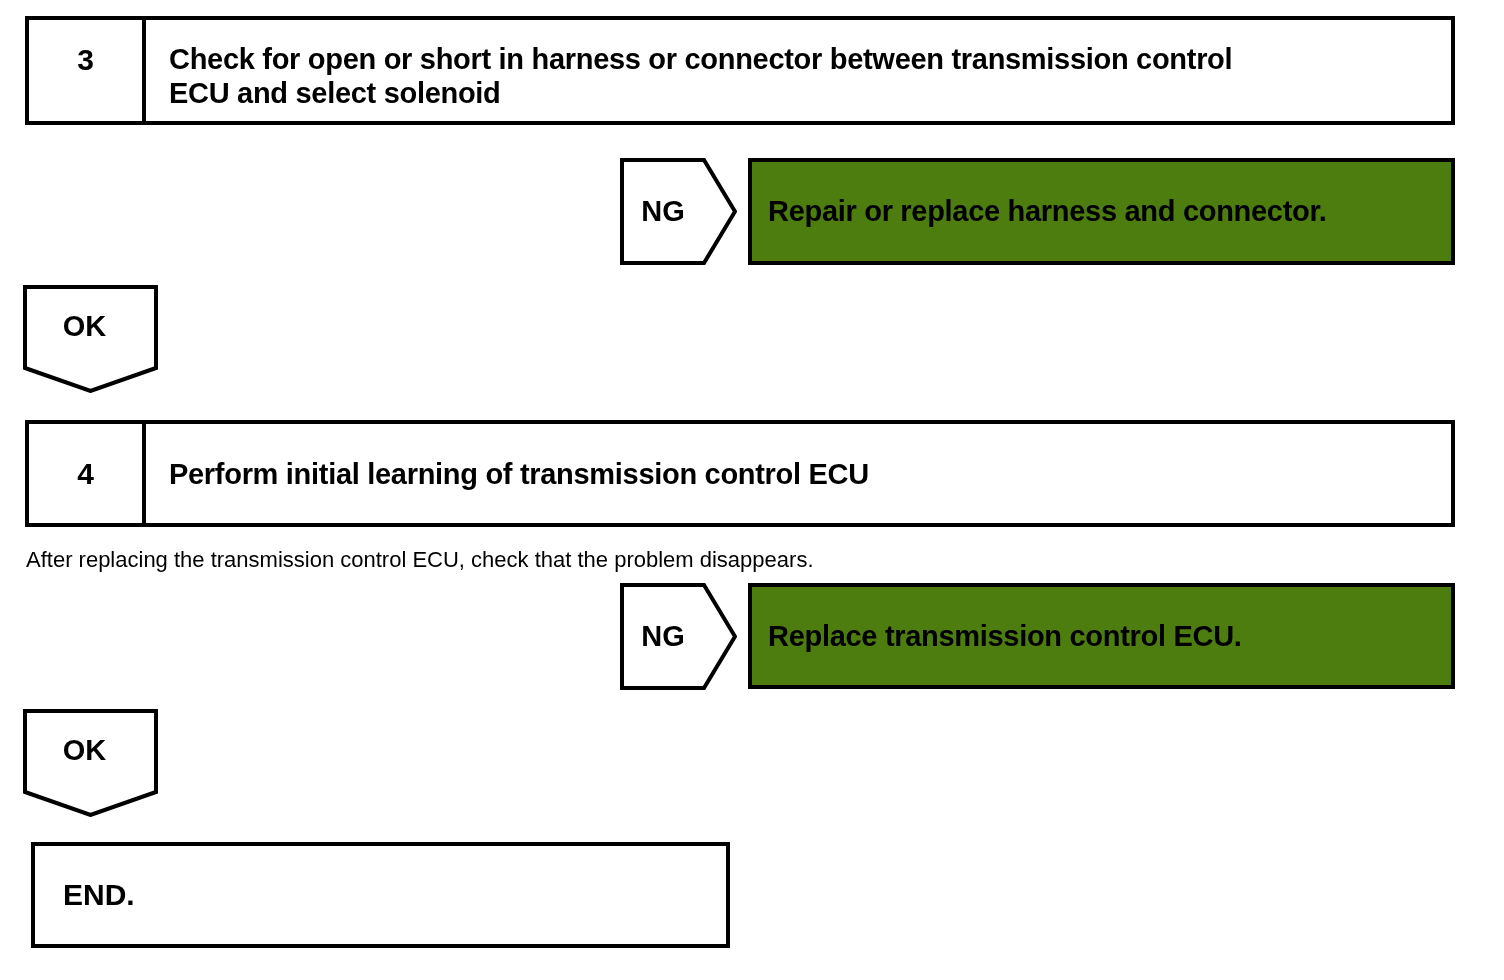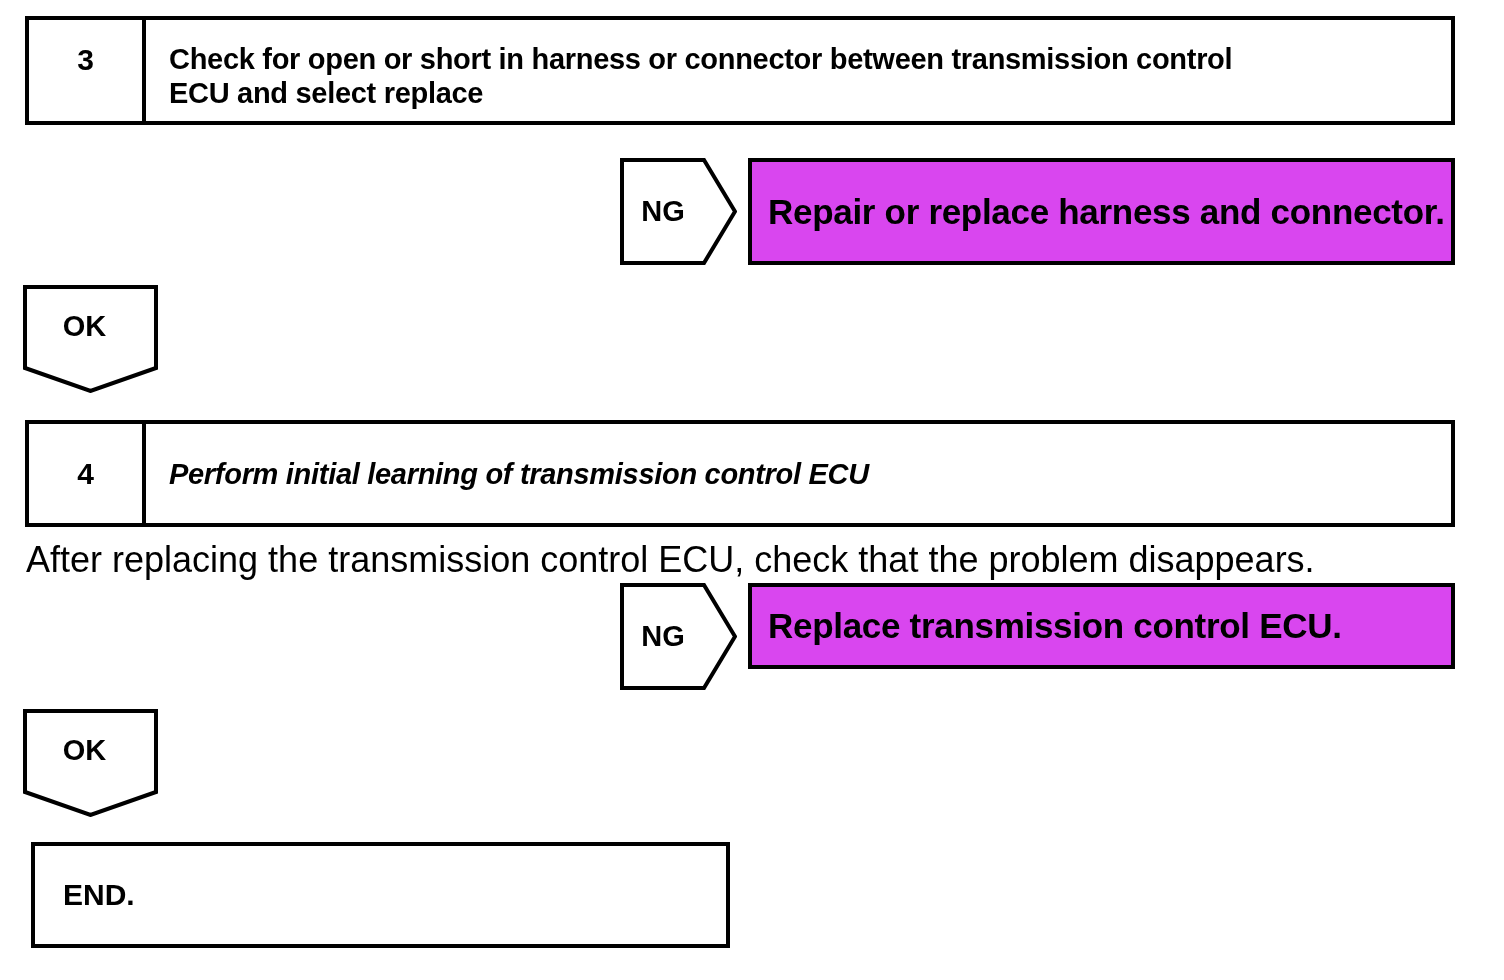--- a/index.html
+++ b/index.html
@@ -39,53 +39,53 @@
     padding-left: 23px;
     font-weight: bold;
     font-size: 29px;
     line-height: 34px;
     letter-spacing: -0.3px;
     border-radius: 16px;
   }
   .step-top .num-cell   { align-items: flex-start; padding-top: 23px; }
   .step-top .title-cell { padding-top: 22px; }
   .step-mid .num-cell   { align-items: center; }
-  .step-mid .title-cell { display: flex; align-items: center; font-style: italic; }
+  .step-mid .title-cell { display: flex; align-items: center; }
   .title-line { white-space: nowrap; }
 
   
   .action-box {
     border: 4px solid #000;
-    background: #d946ef;
+    background: #4d7c0f;
     display: flex;
     align-items: center;
     padding-left: 16px;
     font-weight: bold;
-    font-size: 35px;
+    font-size: 29px;
     letter-spacing: -0.3px;
     white-space: nowrap;
   }
 
   
   .shape-wrap { position: absolute; }
   .shape-wrap svg { display: block; }
   .shape-label {
     position: absolute;
     display: flex;
     align-items: center;
     justify-content: center;
     font-weight: bold;
     font-size: 29px;
   }
   .ng-label { left: 0; top: 0; width: 86px; height: 107px; text-align: right; }
   .ok-label { left: 0; top: 0; width: 123px; height: 83px; }
 
   
   .note-text {
-    font-size: 36px;
+    font-size: 22px;
     line-height: 32px;
     white-space: nowrap;
   }
 
   
   .end-box {
     border: 4px solid #000;
     background: #fff;
     display: flex;
     align-items: center;
@@ -96,21 +96,21 @@
 </style>
 </head>
 <body>
 
 <div class="page">
 
   <div class="abs step-box step-top" style="left:25px; top:16px; width:1430px; height:109px;">
     <div class="num-cell">3</div>
     <div class="title-cell">
       <div class="title-line">Check for open or short in harness or connector between transmission control</div>
-      <div class="title-line">ECU and select replace</div>
+      <div class="title-line">ECU and select solenoid</div>
     </div>
   </div>
 
   <div class="shape-wrap" style="left:620px; top:158px; width:117px; height:107px;">
     <svg width="117" height="107" viewBox="0 0 117 107">
       <polygon points="2,2 84,2 115,53.5 84,105 2,105" fill="#ffffff" stroke="#000000" stroke-width="4" stroke-linejoin="miter"></polygon>
     </svg>
     <div class="shape-label ng-label">NG</div>
   </div>
 
@@ -134,21 +134,21 @@
 
   <div class="abs note-text" style="left:26px; top:544px;">After replacing the transmission control ECU, check that the problem disappears.</div>
 
   <div class="shape-wrap" style="left:620px; top:583px; width:117px; height:107px;">
     <svg width="117" height="107" viewBox="0 0 117 107">
       <polygon points="2,2 84,2 115,53.5 84,105 2,105" fill="#ffffff" stroke="#000000" stroke-width="4" stroke-linejoin="miter"></polygon>
     </svg>
     <div class="shape-label ng-label">NG</div>
   </div>
 
-  <div class="abs action-box" style="left:748px; top:583px; width:707px; height:86px;">
+  <div class="abs action-box" style="left:748px; top:583px; width:707px; height:106px;">
     <span>Replace transmission control ECU.</span>
   </div>
 
   <div class="shape-wrap" style="left:23px; top:709px; width:135px; height:108px;">
     <svg width="135" height="108" viewBox="0 0 135 108">
       <polygon points="2,2 133,2 133,83 67.5,106 2,83" fill="#ffffff" stroke="#000000" stroke-width="4" stroke-linejoin="miter"></polygon>
     </svg>
     <div class="shape-label ok-label">OK</div>
   </div>
 

